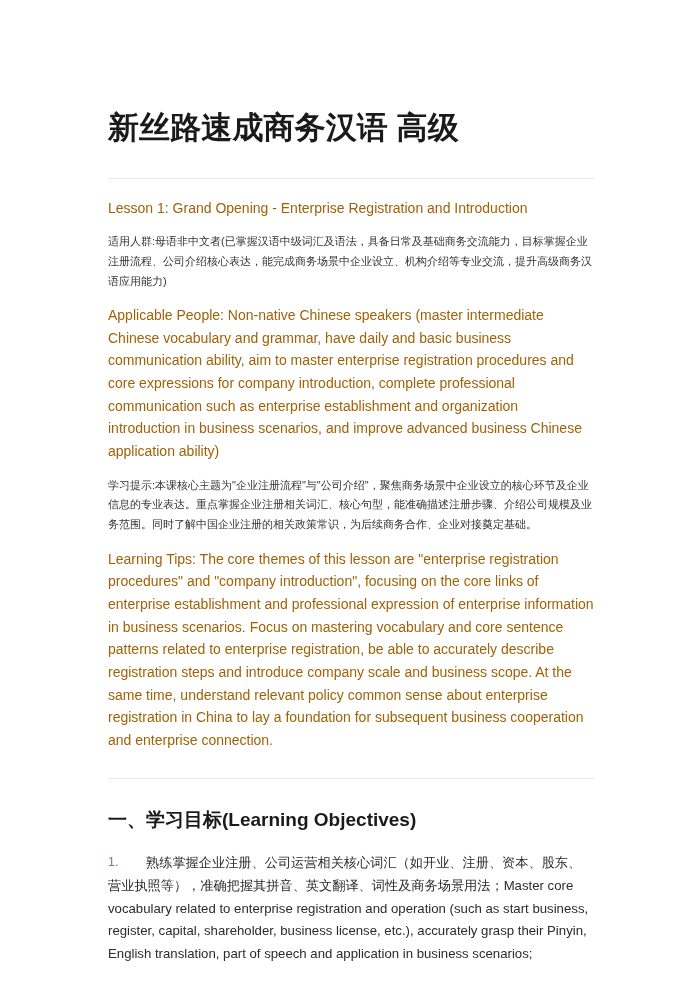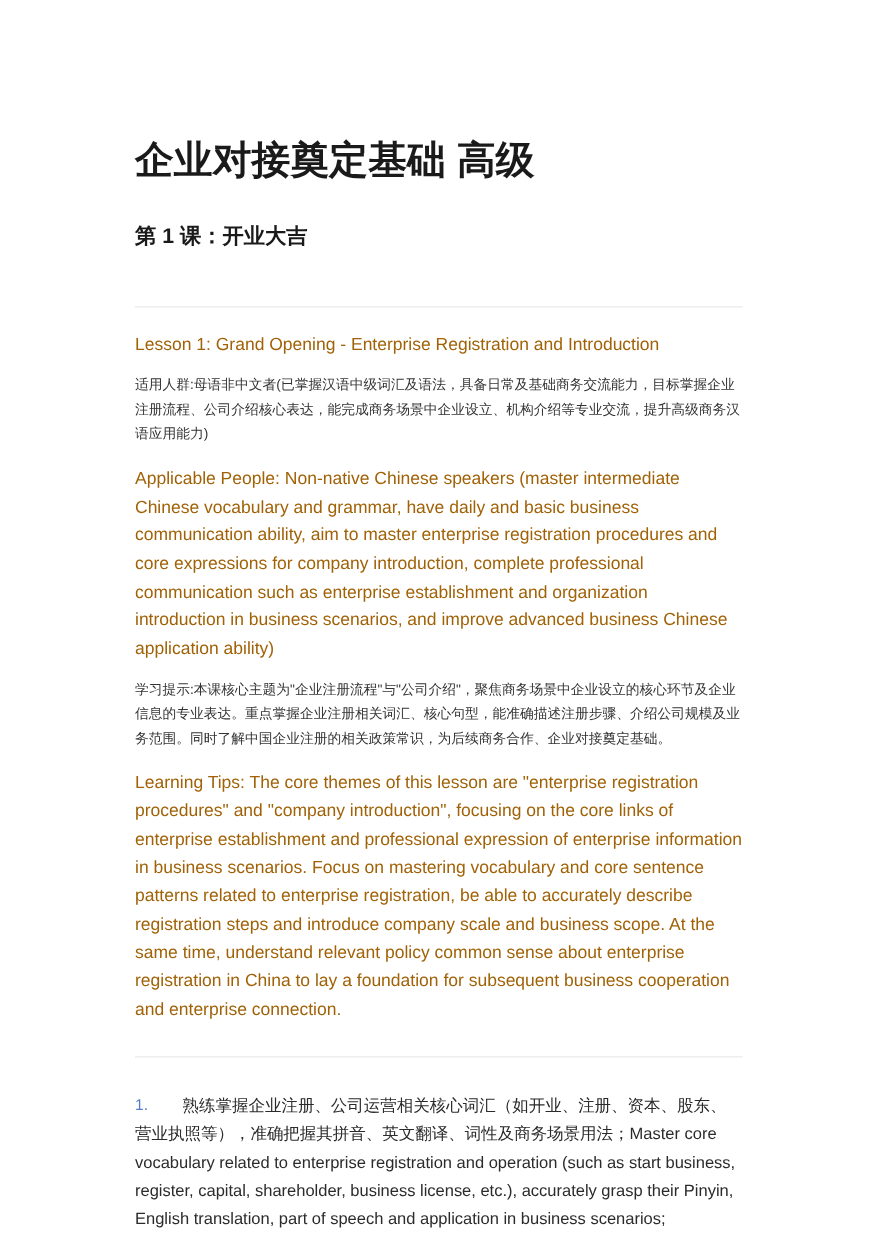--- a/index.html
+++ b/index.html
@@ -95,40 +95,40 @@
     color: #5b7fc7;
     font-family: "Liberation Sans", "DejaVu Sans", sans-serif;
   }
   .li-text { text-indent: 0; }
 </style>
 </head>
 <body>
 
 <div class="page">
 
-  <h1 class="doc-title">企业对接奠定基础 高级</h1>
+  <h1 class="doc-title">新丝路速成商务汉语 高级</h1>
 
-  <h2 class="lesson-subtitle">第 1 课：开业大吉</h2>
 
   <hr class="divider">
 
   <div class="meta-block">
     <p class="en">Lesson 1: Grand Opening - Enterprise Registration and Introduction</p>
 
     <p class="zh">适用人群:母语非中文者(已掌握汉语中级词汇及语法，具备日常及基础商务交流能力，目标掌握企业注册流程、公司介绍核心表达，能完成商务场景中企业设立、机构介绍等专业交流，提升高级商务汉语应用能力)</p>
 
     <p class="en">Applicable People: Non-native Chinese speakers (master intermediate Chinese vocabulary and grammar, have daily and basic business communication ability, aim to master enterprise registration procedures and core expressions for company introduction, complete professional communication such as enterprise establishment and organization introduction in business scenarios, and improve advanced business Chinese application ability)</p>
 
     <p class="zh">学习提示:本课核心主题为"企业注册流程"与"公司介绍"，聚焦商务场景中企业设立的核心环节及企业信息的专业表达。重点掌握企业注册相关词汇、核心句型，能准确描述注册步骤、介绍公司规模及业务范围。同时了解中国企业注册的相关政策常识，为后续商务合作、企业对接奠定基础。</p>
 
     <p class="en">Learning Tips: The core themes of this lesson are "enterprise registration procedures" and "company introduction", focusing on the core links of enterprise establishment and professional expression of enterprise information in business scenarios. Focus on mastering vocabulary and core sentence patterns related to enterprise registration, be able to accurately describe registration steps and introduce company scale and business scope. At the same time, understand relevant policy common sense about enterprise registration in China to lay a foundation for subsequent business cooperation and enterprise connection.</p>
   </div>
 
   <hr class="divider below">
 
+  <h3 class="section-heading">一、学习目标(Learning Objectives)</h3>
 
   <ol class="objectives">
     <li>
       <span class="li-text">熟练掌握企业注册、公司运营相关核心词汇（如开业、注册、资本、股东、营业执照等），准确把握其拼音、英文翻译、词性及商务场景用法；Master core vocabulary related to enterprise registration and operation (such as start business, register, capital, shareholder, business license, etc.), accurately grasp their Pinyin, English translation, part of speech and application in business scenarios;</span>
     </li>
   </ol>
 
 </div>
 
 </body></html>

